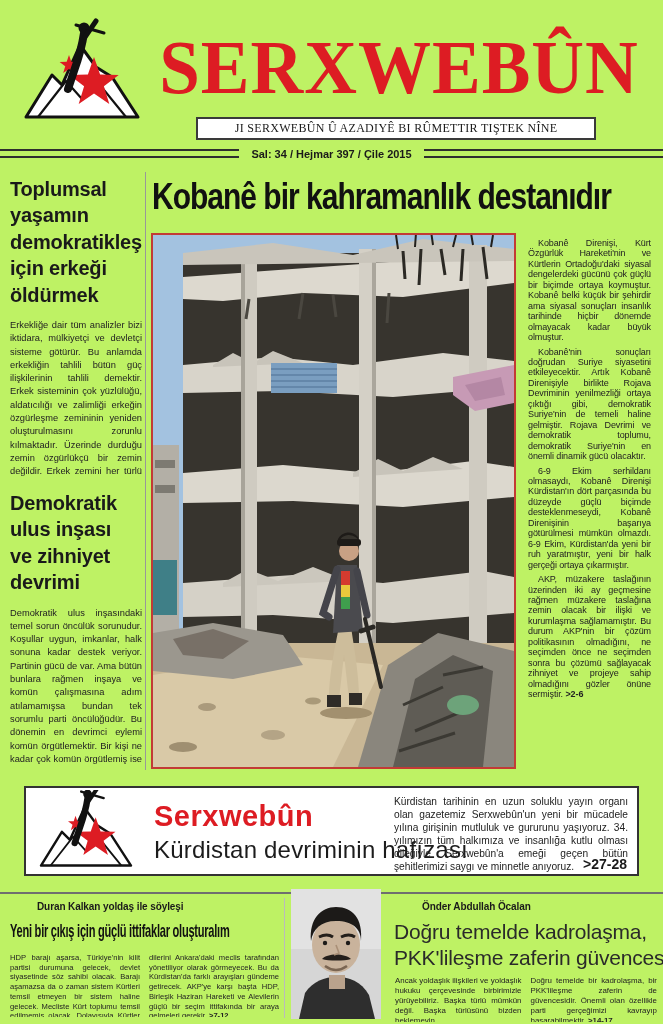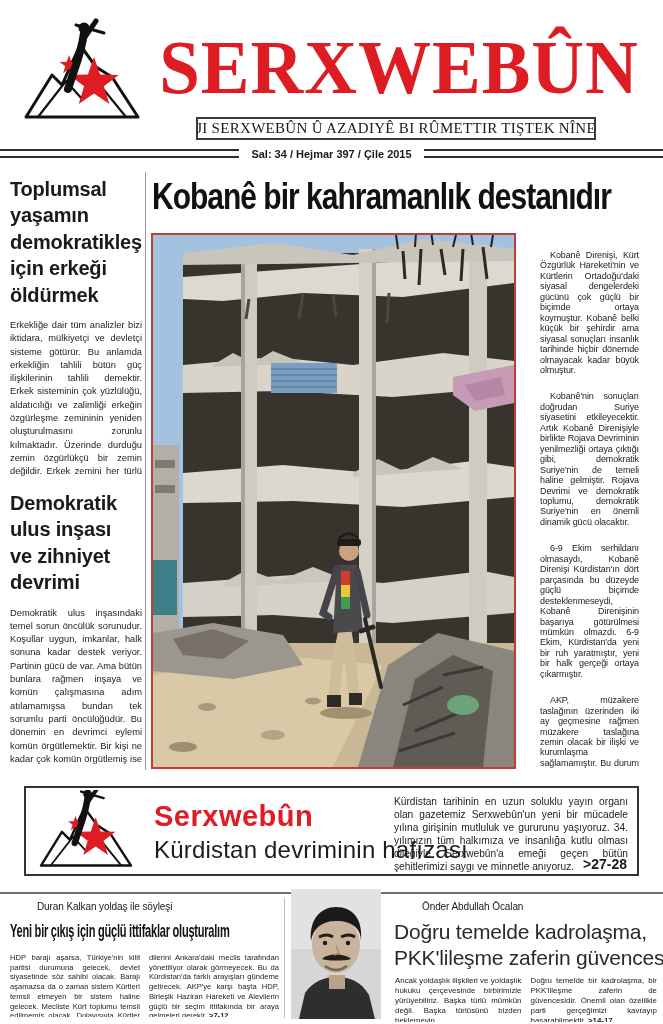--- a/index.html
+++ b/index.html
@@ -1,34 +1,34 @@
 <!DOCTYPE html>
 <html><head>
 <meta charset="utf-8">
 <style>
   html,body{margin:0;padding:0;background:#e9e9e9;}
   .page{
     position:relative;width:663px;height:1024px;margin:0 auto;
-    background:#ffffff;overflow:hidden;
+    background:#bef264;overflow:hidden;
     font-family:"Liberation Sans",sans-serif;color:#1a1a1a;
   }
   .abs{position:absolute;}
   
   .mast-title{
     left:138px;top:16px;width:522px;height:104px;
     font-family:"Liberation Serif",serif;font-weight:bold;
     font-size:73px;line-height:100px;text-align:center;
     color:#dd1c23;letter-spacing:1px;
     transform:scaleY(1.04);transform-origin:0 0;white-space:nowrap;
   }
   .tagline-box{
     left:196px;top:117px;width:400px;height:23px;
     border:2px solid #3a3a3a;background:#fff;
     display:flex;align-items:center;justify-content:center;
-    font-family:"Liberation Serif",serif;font-size:15px;
+    font-family:"Liberation Serif",serif;font-size:12px;
     letter-spacing:.3px;white-space:nowrap;box-sizing:border-box;
   }
   .dateband{left:0;top:147px;width:663px;height:13px;display:flex;align-items:center;gap:12px;}
   .dline{flex:1;height:5px;border-top:2px solid #2e2e2e;border-bottom:2px solid #2e2e2e;}
   .datetext{font-size:11px;font-weight:bold;white-space:nowrap;}
   
   .vrule{background:#999;width:1px;}
   .lart{left:10px;width:132px;}
   .lart-title{font-weight:bold;font-size:20px;line-height:1.32;margin:0 8px 11px 0;letter-spacing:-.2px;}
   .lart-body{font-size:9.3px;line-height:13.3px;text-align:justify;color:#222;}
@@ -36,33 +36,33 @@
   .headline{
     left:152px;top:176px;width:505px;
     font-weight:bold;font-size:30px;letter-spacing:-1px;white-space:nowrap;
     transform:scale(1.0,1.22);transform-origin:0 0;color:#111;
   }
   .photo-frame{left:151px;top:233px;width:365px;height:536px;border:2px solid #c23b35;box-sizing:border-box;}
   .main-col{
     left:524px;top:234px;width:131px;height:535px;overflow:hidden;
     font-size:9px;line-height:10.45px;text-align:justify;letter-spacing:-.1px;color:#222;
   }
-  .main-col p{margin:16px;text-indent:10px;}
+  .main-col p{margin:4px;text-indent:10px;}
   
   .banner{left:24px;top:786px;width:615px;height:90px;border:2px solid #333;box-sizing:border-box;background:#fff;}
   .brand{position:absolute;left:128px;top:12px;font-weight:bold;font-size:29px;color:#dd1c23;letter-spacing:.5px;}
   .brand-sub{position:absolute;left:128px;top:48px;font-size:24px;color:#1c1c1c;letter-spacing:.2px;}
   .banner-text{
     position:absolute;left:368px;top:7px;width:234px;
     font-size:10.2px;line-height:13px;text-align:justify;color:#222;
   }
   .banner-ref{position:absolute;right:10px;top:68px;font-weight:bold;font-size:14px;}
   .hrule{left:0;top:892px;width:663px;height:2px;background:#6f6f6f;}
   
-  .kicker{font-weight:normal;font-size:10px;letter-spacing:-.1px;white-space:nowrap;padding-left:27px;}
+  .kicker{font-weight:bold;font-size:10px;letter-spacing:-.1px;white-space:nowrap;padding-left:27px;}
   .bl-head{
     left:10px;top:921px;font-weight:bold;font-size:13.5px;letter-spacing:-.3px;white-space:nowrap;
     transform:scale(0.82,1.32);transform-origin:0 0;color:#111;
   }
   .two-col{display:flex;gap:9px;}
   .two-col > div{width:130px;font-size:7.6px;line-height:9.7px;text-align:justify;color:#222;}
   .br-head{font-size:21px;line-height:26px;color:#2a2a2a;letter-spacing:-.2px;white-space:nowrap;font-weight:normal;}
   .br-cols > div{width:128px;font-size:7.9px;line-height:10px;}
 </style>
 </head>

